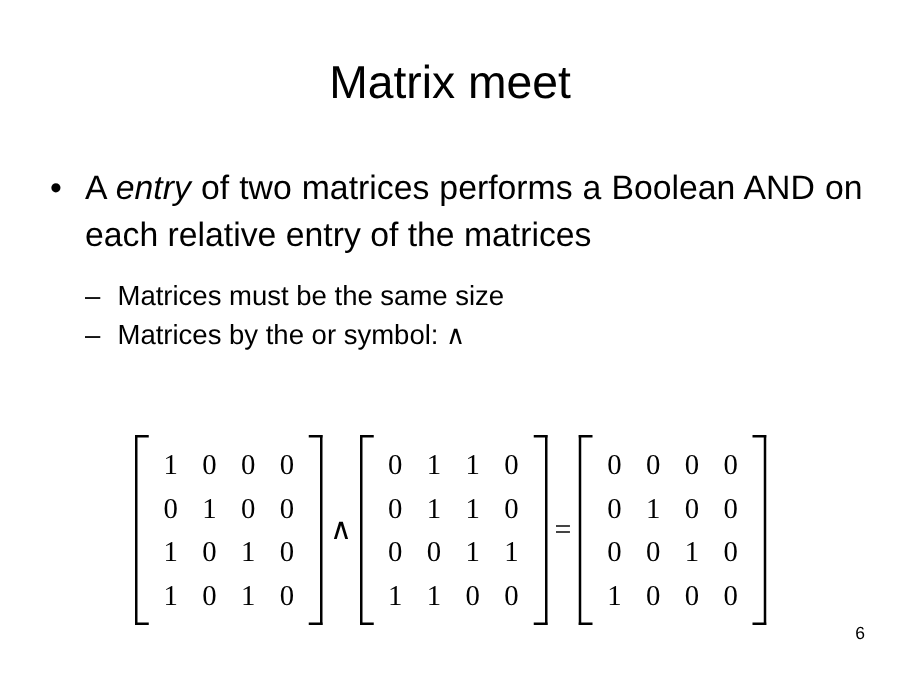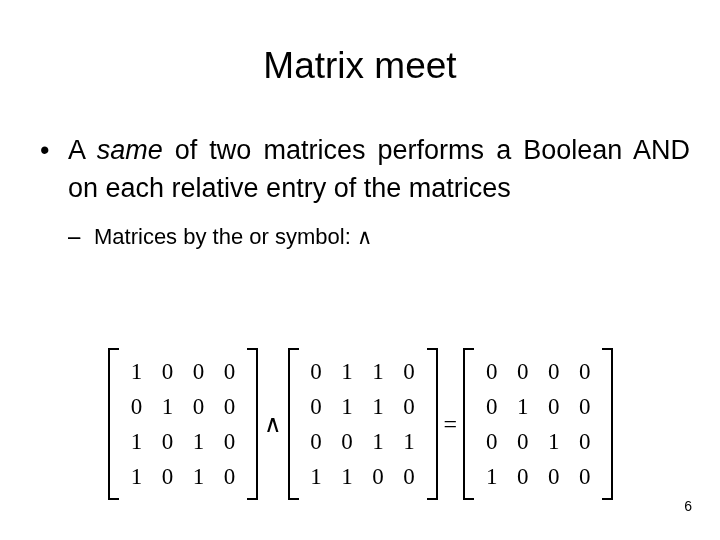--- a/index.html
+++ b/index.html
@@ -160,28 +160,28 @@
 <body>
 
 <div class="slide">
 
   <div class="slide-title">Matrix meet</div>
 
   <div class="body-block">
 
     <div class="bullet-l1">
       <span class="marker">•</span><span>A</span>
-      <span class="em">same</span>
+      <span class="em">entry</span>
       <span>of two matrices performs a Boolean AND on each relative entry of the matrices</span>
     </div>
 
     <div class="sub-list">
 
       <div class="bullet-l2">
-        <span class="marker">–</span>
+        <span class="marker">–</span><span>Matrices must be the same size</span>
       </div>
 
       <div class="bullet-l2">
         <span class="marker">–</span><span>Matrices by the or symbol:</span>
         <span class="wedge-inline">∧</span>
       </div>
 
     </div>
   </div>
 

